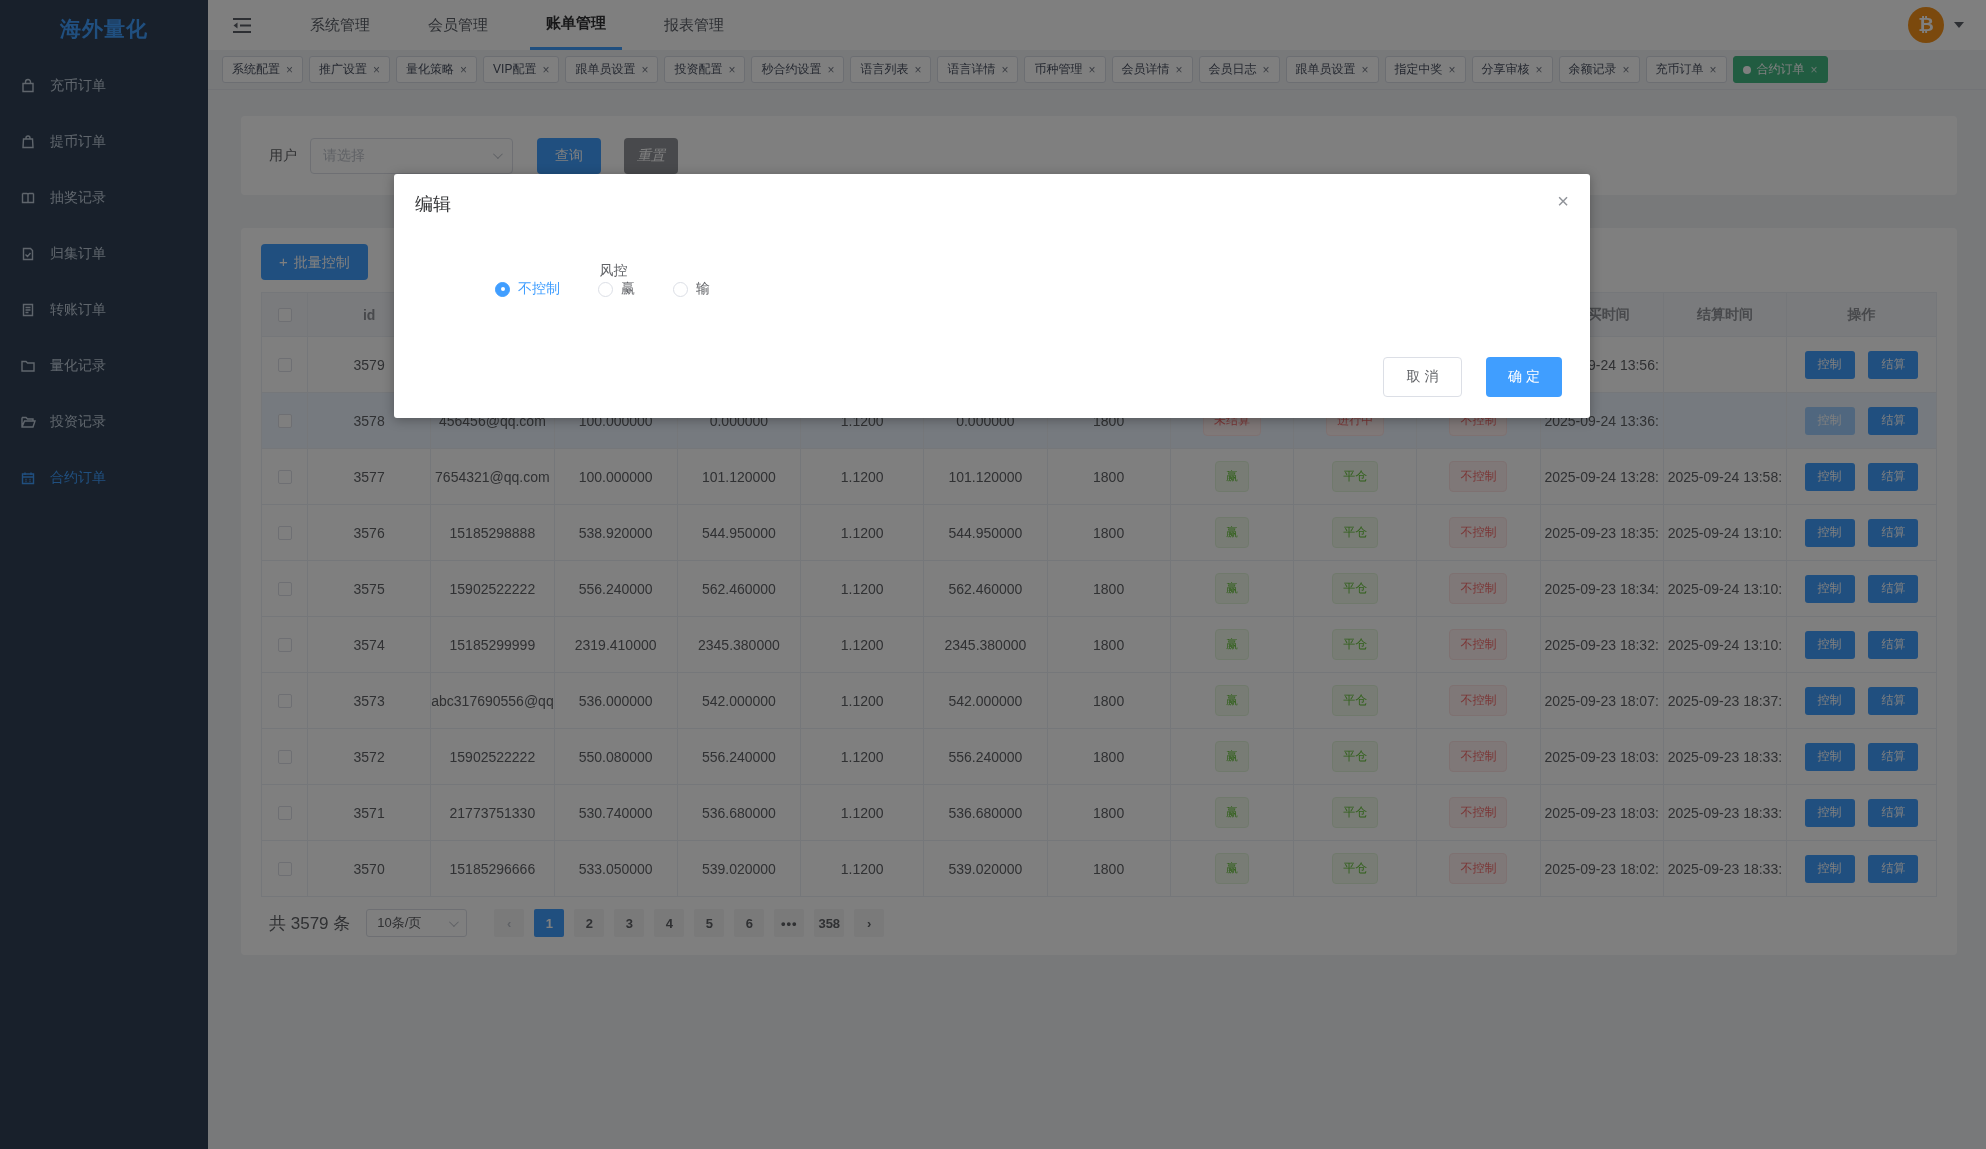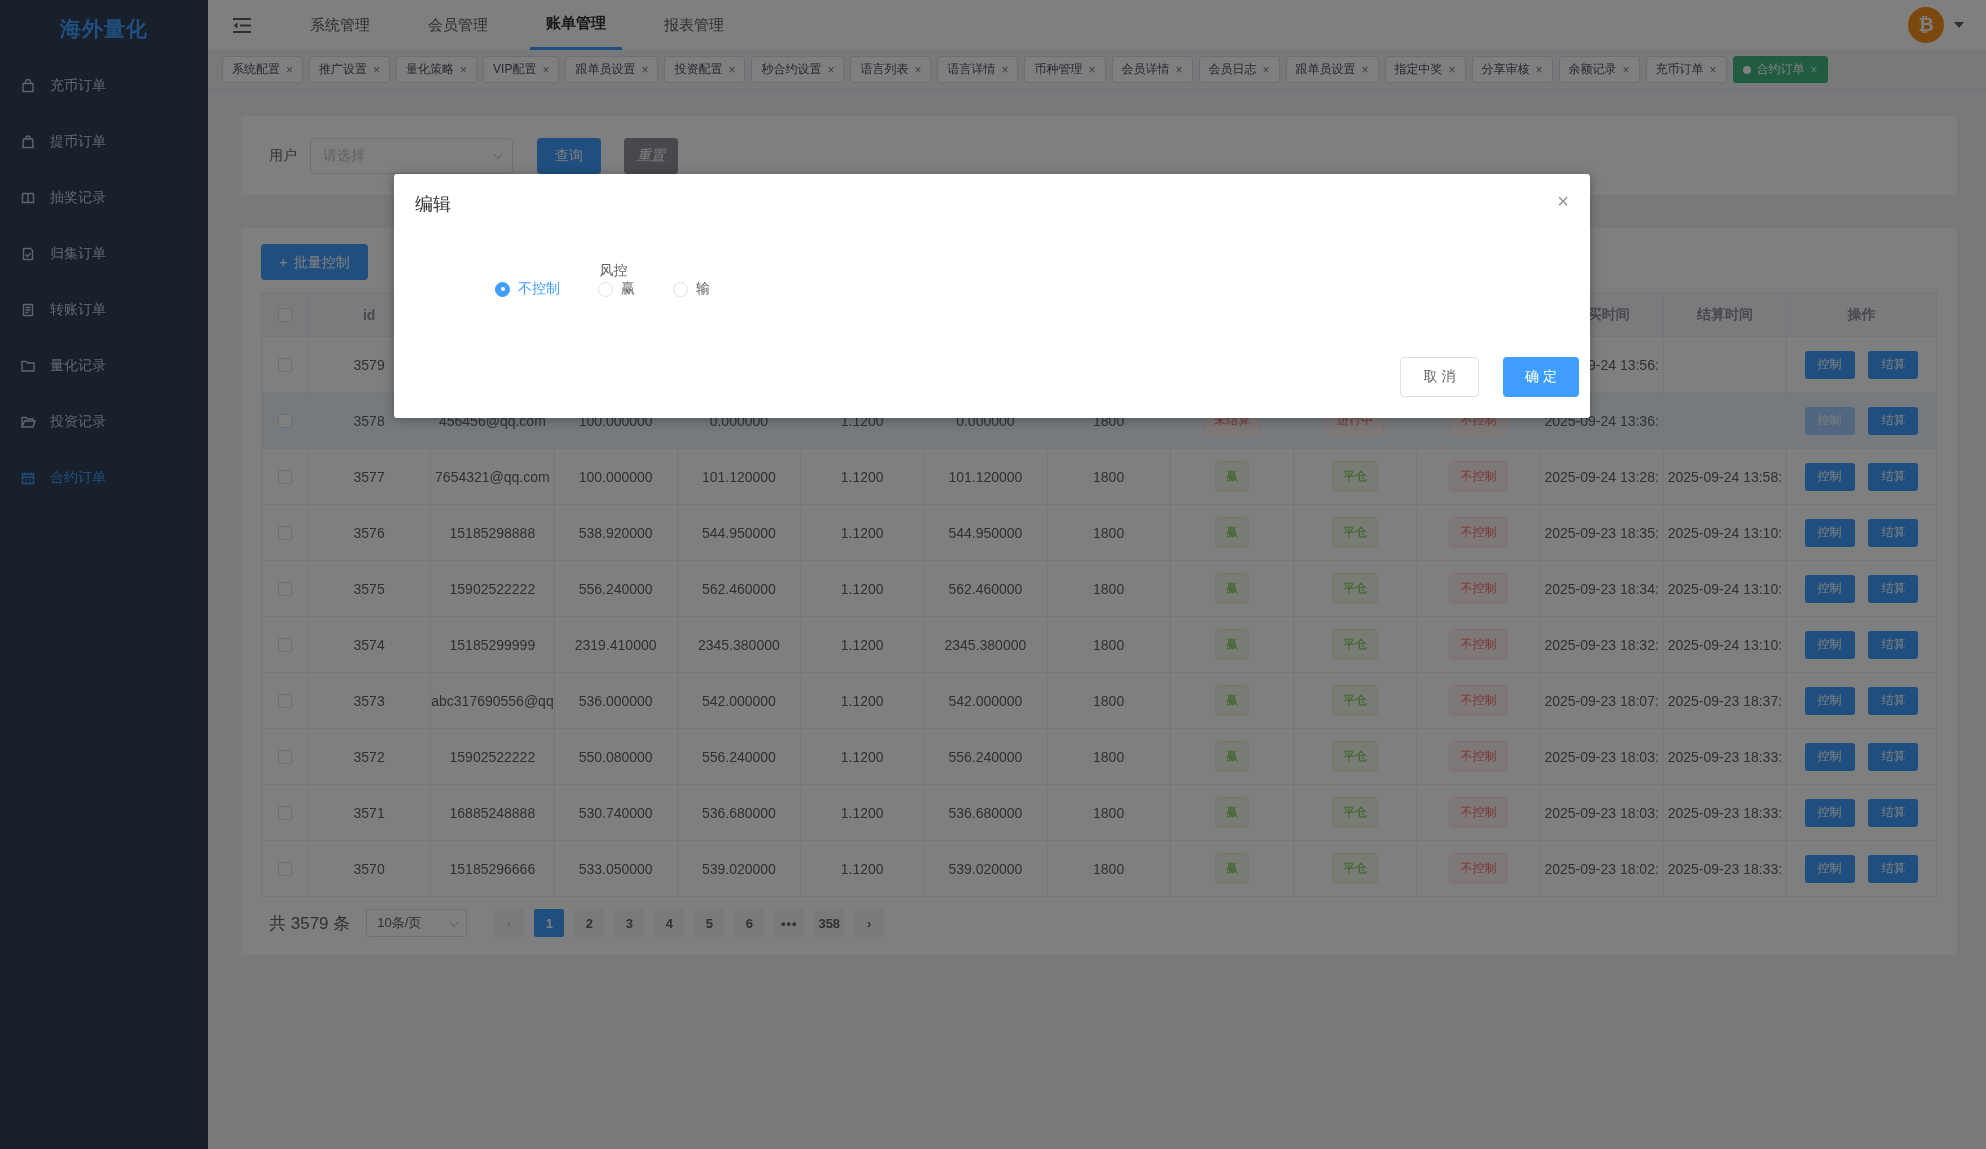--- a/index.html
+++ b/index.html
@@ -82,21 +82,21 @@
   .dlg-title { position:absolute; left:21px; top:18px; font-size:18px; color:#303133; }
   .dlg-close { position:absolute; right:21px; top:16px; font-size:20px; color:#909399; cursor:pointer; font-style:normal; }
   .dlg-form { position:absolute; left:101px; top:88px; display:flex; align-items:center;flex-direction:column; }
   .dlg-label { font-size:14px; color:#606266; margin-right:16px; }
   .radio-group { display:flex; align-items:center; }
   .radio { display:flex; align-items:center; margin-right:38px; cursor:pointer; font-size:14px; color:#606266; }
   .rdot { width:15px; height:15px; border-radius:50%; border:1px solid #dcdfe6; background:#fff; margin-right:8px; position:relative; }
   .radio.checked .rdot { background:#409eff; border-color:#409eff; }
   .radio.checked .rdot::after { content:""; position:absolute; left:4.5px; top:4.5px; width:4px; height:4px; border-radius:50%; background:#fff; }
   .radio.checked span { color:#409eff; }
-  .dlg-footer { position:absolute; right:11px; bottom:21px; display:flex; }
+  .dlg-footer { position:absolute; right:28px; bottom:21px; display:flex; }
   .btn.plain { background:#fff; border:1px solid #dcdfe6; color:#606266; width:79px; height:40px; }
   .btn.confirm { width:76px; height:40px; margin-left:24px; }
 </style>
 </head>
 <body>
 
 <aside class="sidebar">
   <div class="logo">海外量化</div>
   <nav>
     <div class="menu-item">
@@ -509,21 +509,21 @@
               <td>
                 <button class="btn mini">控制</button>
                 <button class="btn mini">结算</button>
               </td>
             </tr>
             <tr>
               <td>
                 <div class="cb-box"></div>
               </td>
               <td>3571</td>
-              <td>16885248888</td>
+              <td>21773751330</td>
               <td>530.740000</td>
               <td>536.680000</td>
               <td>1.1200</td>
               <td>536.680000</td>
               <td>1800</td>
               <td><span class="etag success">赢</span></td>
               <td><span class="etag success">平仓</span></td>
               <td><span class="etag danger">不控制</span></td>
               <td>2025-09-23 18:03:</td>
               <td>2025-09-23 18:33:</td>

